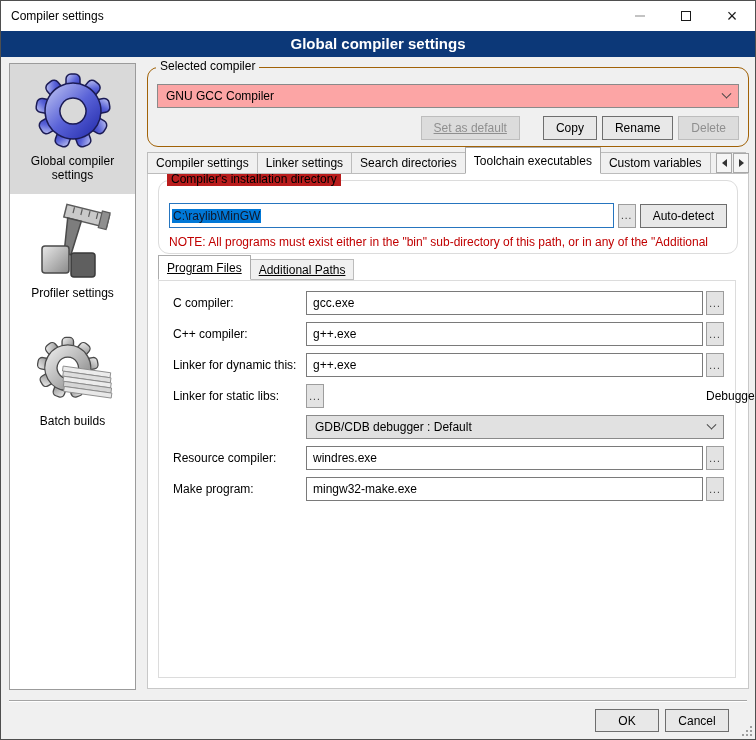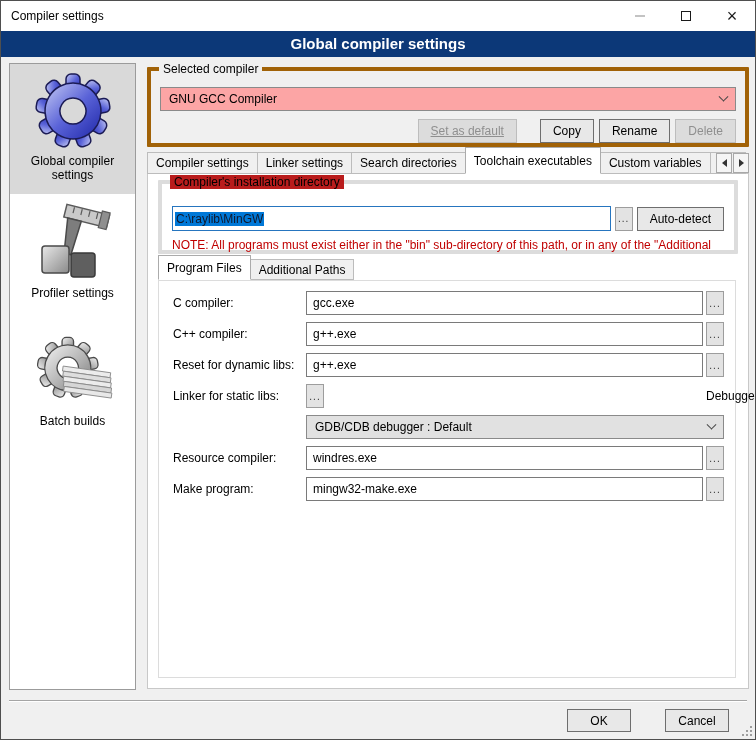--- a/index.html
+++ b/index.html
@@ -36,21 +36,21 @@
 
   
   .btn { display:inline-flex; align-items:center; justify-content:center;
     height:24px; padding:0 12px; background:#e8e8e8; border:1px solid #6e6e6e;
     font-family:inherit; font-size:12px; color:#000; }
   .btn.disabled { background:#dcdcdc; border-color:#bdbdbd; color:#8f8f8f; }
   .mini-btn { width:18px; height:24px; padding:0; font-size:10px; letter-spacing:1px;
     background:#e3e3e3; border:1px solid #9d9d9d; color:#333; display:inline-flex; align-items:center; justify-content:center; }
 
   
-  .groupbox { position:absolute; border:4px solid #a16207; border-radius:1px; }
+  .groupbox { position:absolute; border:1px solid #a16207; border-radius:11px; }
   .group-legend { position:absolute; top:-9px; left:8px; padding:0 4px; font-size:12px; }
   .g-compiler { left:146px; top:66px; width:602px; height:80px; }
   .g-compiler .group-legend { background:#f0f0f0; }
   .combo { position:absolute; left:9px; right:9px; top:16px; height:24px;
     background:#fca5a5; border:1px solid #8a8a8a; display:flex; align-items:center; padding:0 8px; }
   .combo .chev { margin-left:auto; width:7px; height:7px; border-right:1.6px solid #444; border-bottom:1.6px solid #444; transform:rotate(45deg) translate(-2px,-2px); }
   .compiler-btnrow { position:absolute; right:9px; top:48px; display:flex; gap:5px; align-items:center; }
   .gap-l { margin-right:18px;text-decoration:underline; }
   .gap-xl { margin-left:30px; }
 
@@ -71,34 +71,34 @@
   
   .g-install { left:10px; top:6px; width:580px; height:74px; border-color:#dcdcdc; }
   .g-install .group-legend { background:#b91c1c; }
   .dir-row { position:absolute; left:10px; right:10px; top:22px; display:flex; gap:4px; align-items:center; }
   .dir-input { flex:1; height:25px; border:1px solid #2675bf; background:#fff; display:flex; align-items:center; padding:0 2px; overflow:hidden; white-space:nowrap; }
   .selection { background:#0078d7; color:#0f172a; padding:0 1px; }
   .autodetect { height:24px; }
   .note { position:absolute; left:10px; right:2px; top:54px; color:#c00000; white-space:nowrap; overflow:hidden; }
 
   
-  .subtabstrip { position:absolute; left:10px; top:84px; height:22px; z-index:4; display:flex; align-items:flex-end; }
+  .subtabstrip { position:absolute; left:10px; top:84px; height:22px; z-index:4; display:flex; align-items:flex-end;text-decoration:underline; }
   .subtabstrip .tab { height:21px; line-height:20px; }
   .subtabstrip .tab.active { height:25px; line-height:24px; margin-top:-4px; z-index:5; }
   .subpage { position:absolute; left:10px; top:106px; width:578px; height:398px; background:#fff; border:1px solid #dcdcdc; }
 
   .fields { display:grid; grid-template-columns:130px 1fr 18px; column-gap:3px; row-gap:7px; padding:10px 11px 0 14px; align-items:center; }
   .field-label { font-size:12px; }
   .field-input { height:24px; border:1px solid #7a7a7a; background:#fff; display:flex; align-items:center; padding:0 6px; overflow:hidden; white-space:nowrap; }
   .field-combo { grid-column:2 / span 2; height:24px; background:#e1e1e1; border:1px solid #8a8a8a; display:flex; align-items:center; padding:0 8px; }
   .field-combo .chev { margin-left:auto; width:7px; height:7px; border-right:1.6px solid #444; border-bottom:1.6px solid #444; transform:rotate(45deg) translate(-2px,-2px); }
 
   
   .footer-sep { position:absolute; left:8px; right:8px; top:699px; height:2px; border-top:1px solid #a5a5a5; border-bottom:1px solid #ffffff; }
-  .footer { position:absolute; right:26px; top:708px; display:flex; gap:34px; }
+  .footer { position:absolute; right:26px; top:708px; display:flex; gap:6px; }
   .footer .btn { height:23px; min-width:64px; }
   .grip { position:absolute; right:3px; bottom:3px; width:12px; height:12px; }
   .grip i { position:absolute; width:2px; height:2px; background:#9e9e9e; }
   .grip i:nth-child(1){ right:0; bottom:0; } .grip i:nth-child(2){ right:4px; bottom:0; } .grip i:nth-child(3){ right:8px; bottom:0; }
   .grip i:nth-child(4){ right:0; bottom:4px; } .grip i:nth-child(5){ right:4px; bottom:4px; } .grip i:nth-child(6){ right:0; bottom:8px; }
 </style>
 </head>
 <body>
 
 <div class="window">
@@ -264,21 +264,21 @@
             <span>gcc.exe</span>
           </div>
         <button class="mini-btn">...</button>
 
         <span class="field-label">C++ compiler:</span>
         <div class="field-input">
             <span>g++.exe</span>
           </div>
         <button class="mini-btn">...</button>
 
-        <span class="field-label">Reset for dynamic libs:</span>
+        <span class="field-label">Linker for dynamic this:</span>
         <div class="field-input">
             <span>g++.exe</span>
           </div>
         <button class="mini-btn">...</button>
 
         <span class="field-label">Linker for static libs:</span>
         <button class="mini-btn">...</button>
 
         <span class="field-label">Debugger:</span>
         <div class="field-combo">

